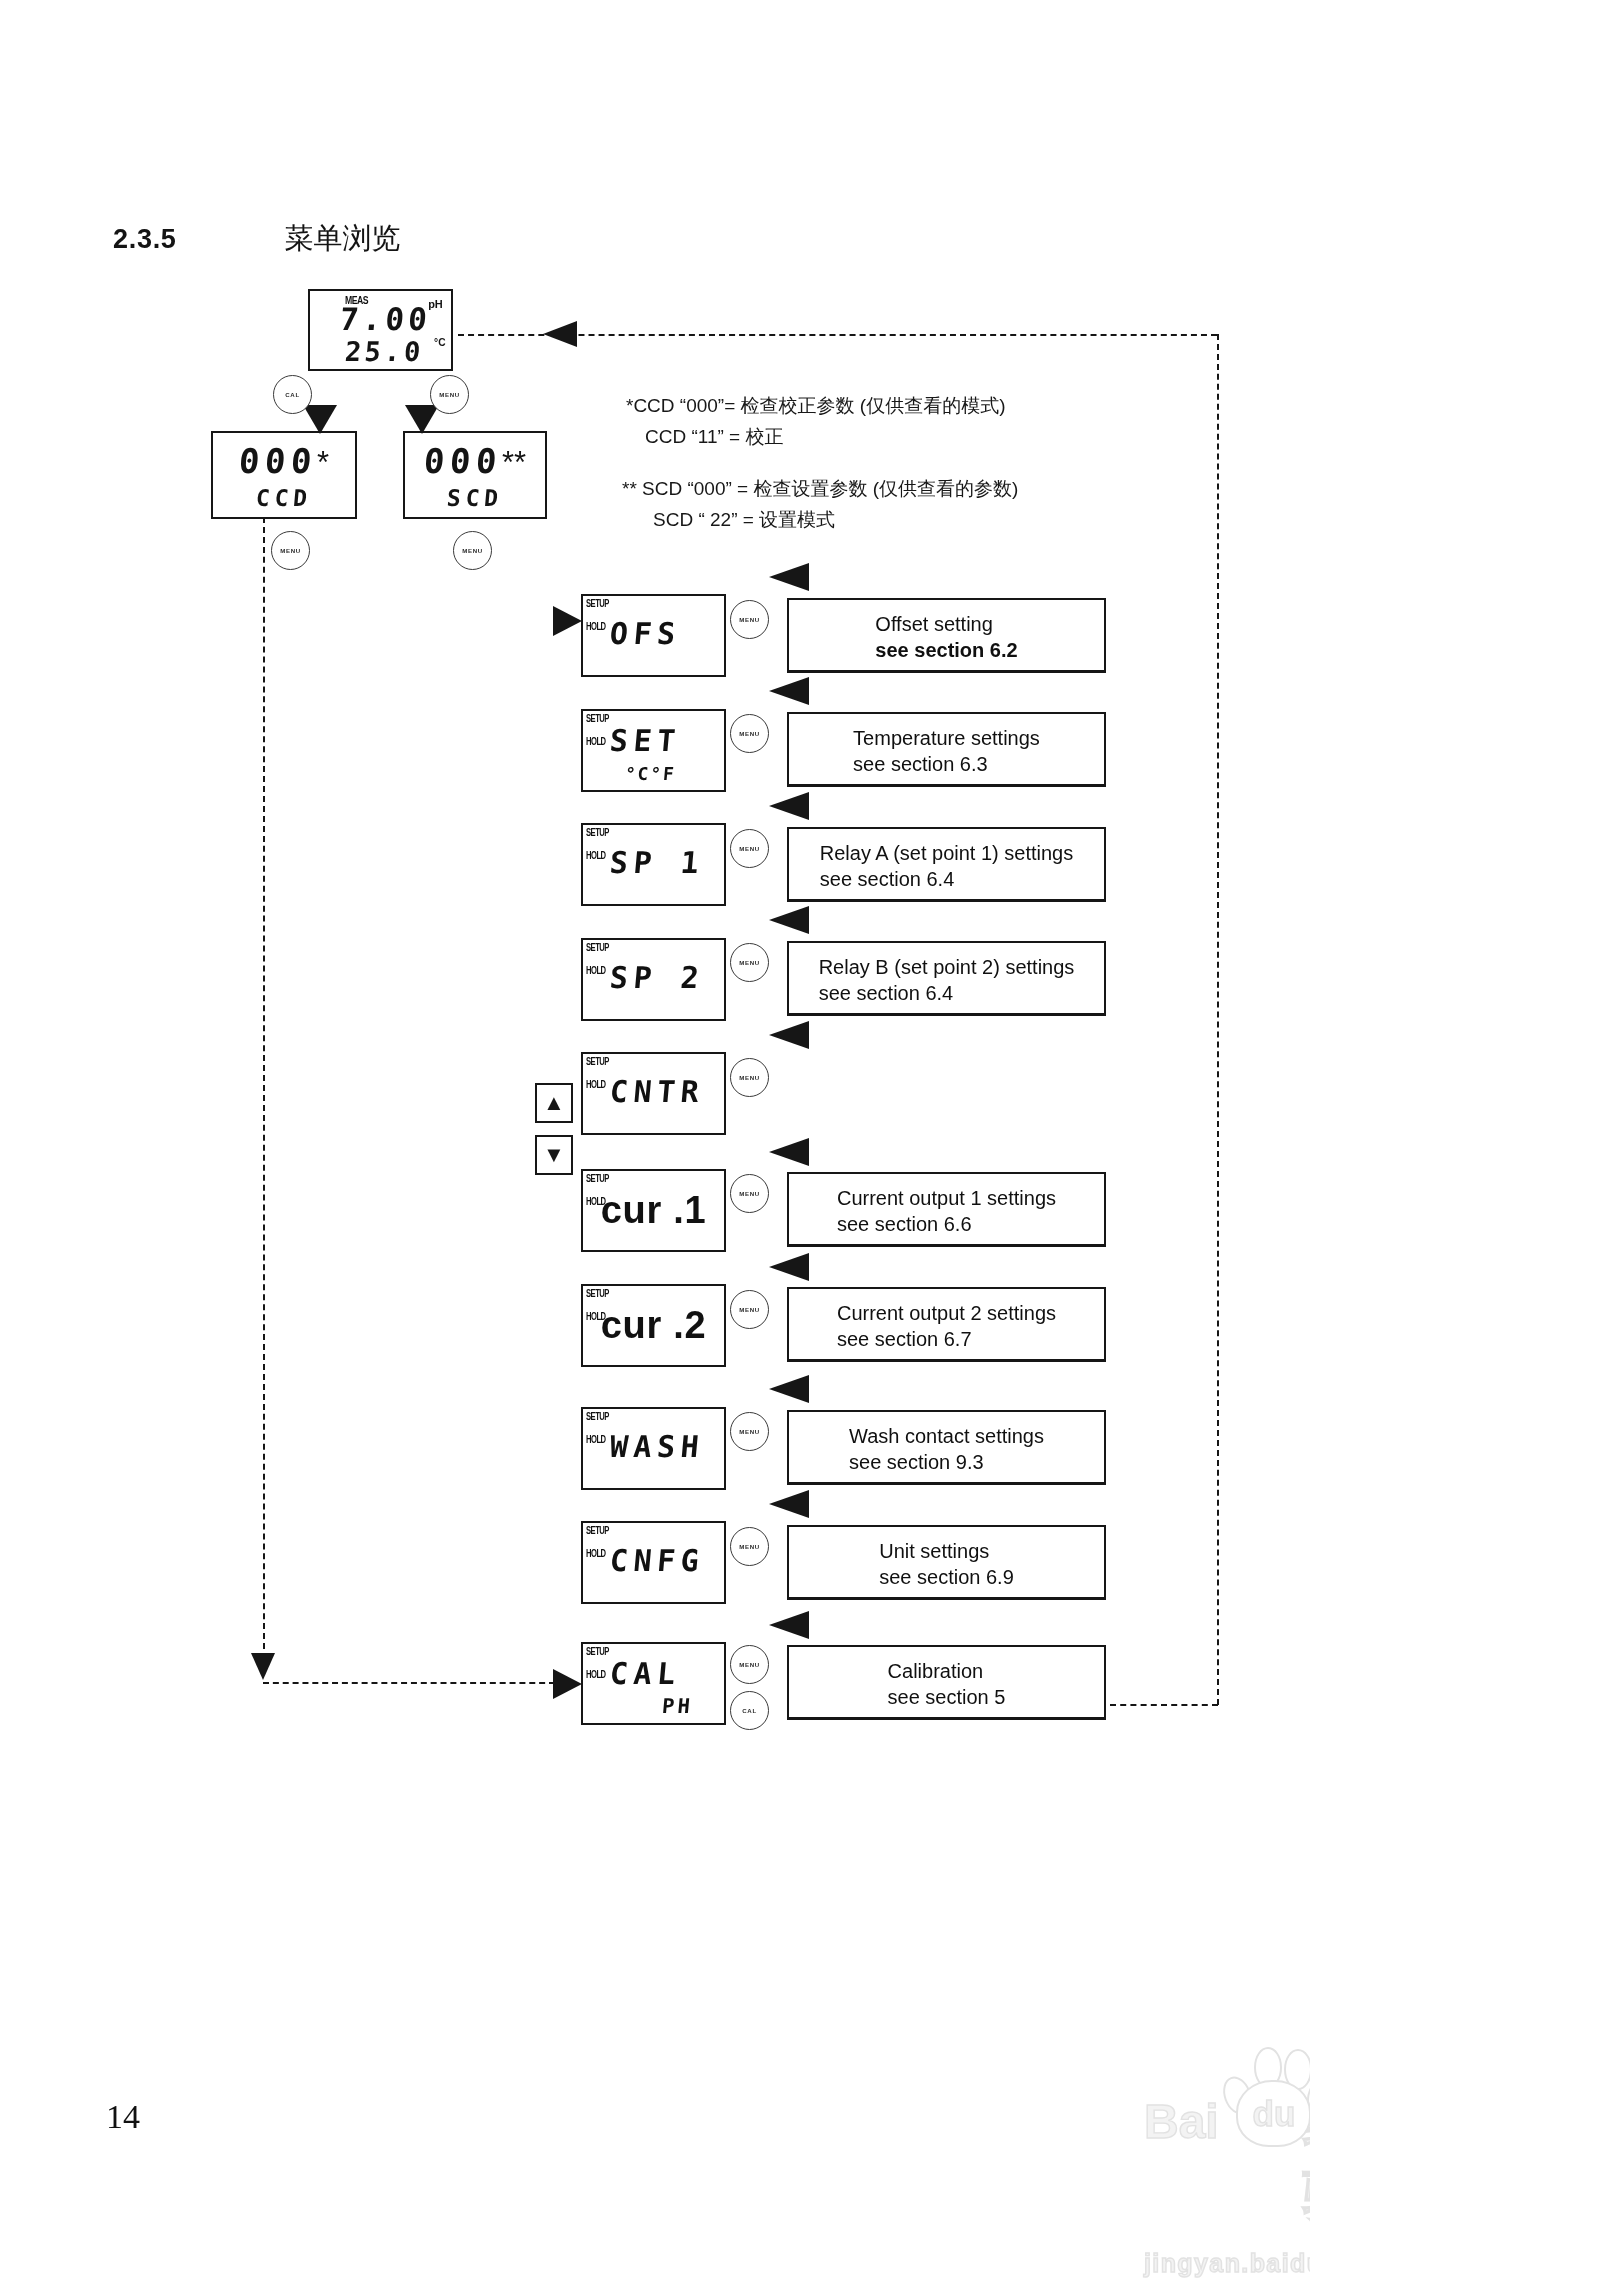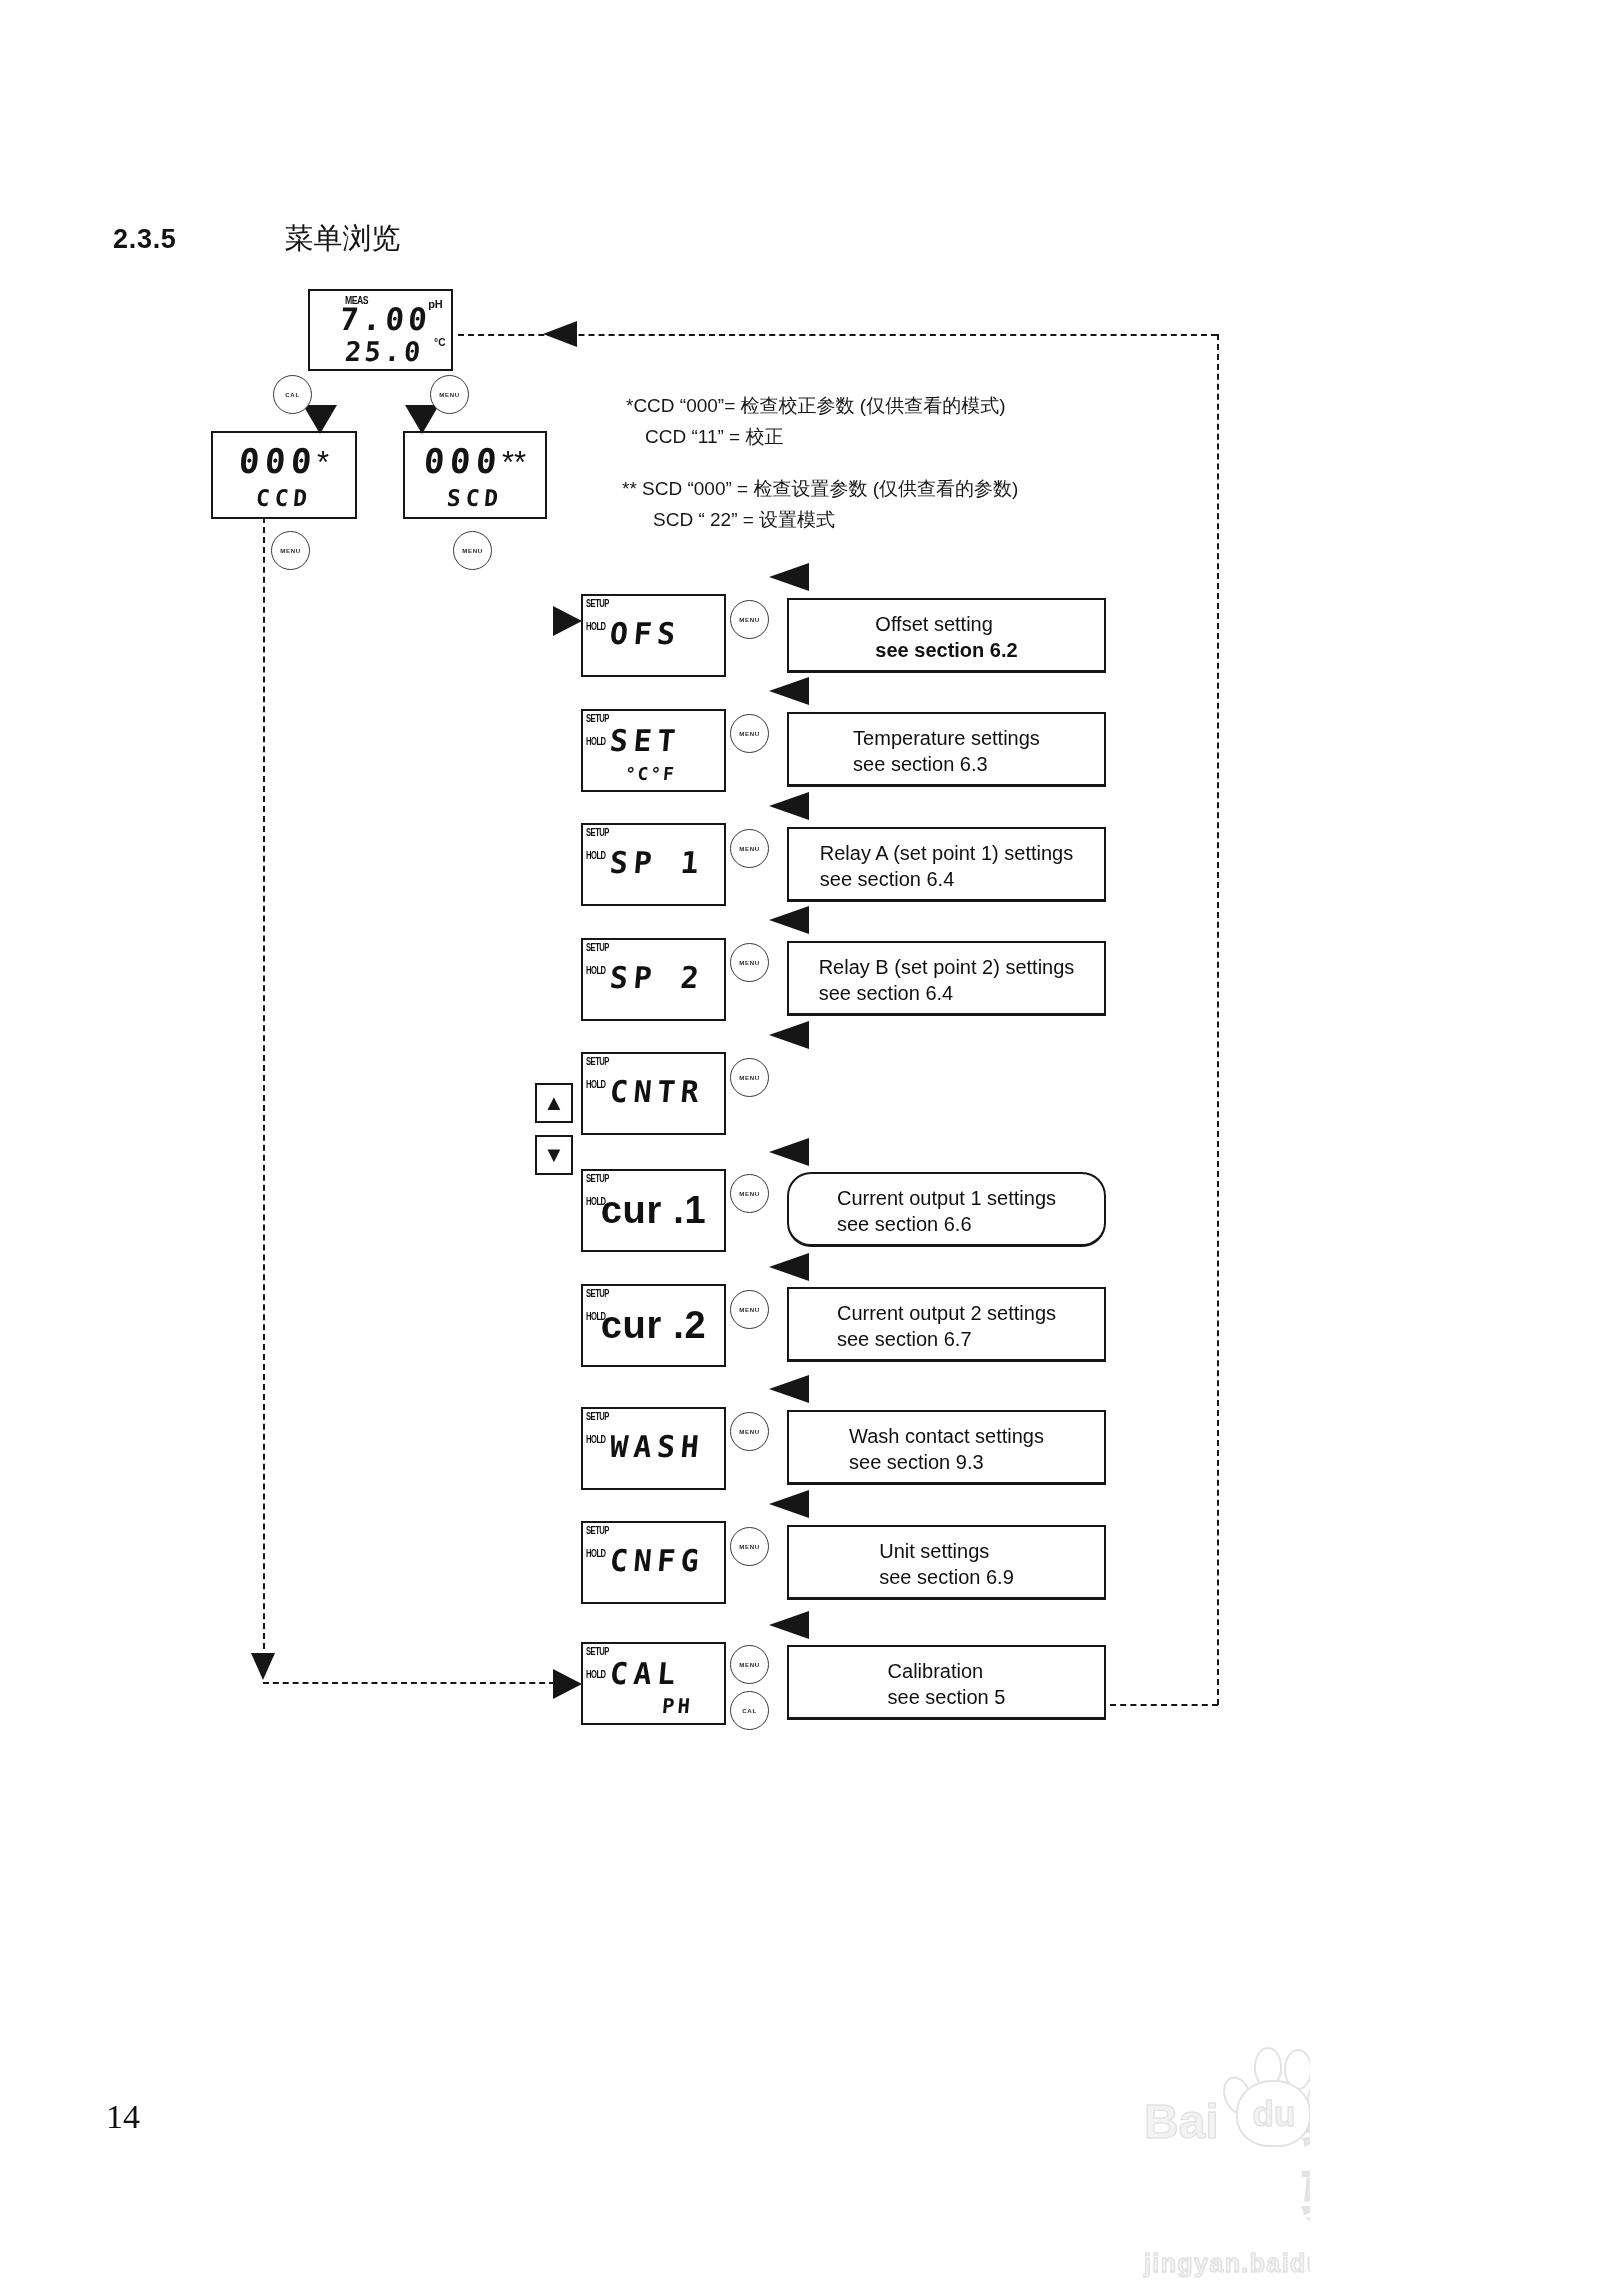--- a/index.html
+++ b/index.html
@@ -206,21 +206,21 @@
       <div class="hline" style="left: 1105px; top: 1208px; width: 35px; height: 0px;"></div>
       <div class="vline" style="left: 673px; top: 1151px; width: 0px; height: 19px;"></div>
       <div class="tri" style="left: 769px; top: 1138px; border-top: 14.3px solid transparent; border-bottom: 14.3px solid transparent; border-right: 40px solid rgb(22, 22, 22);"></div>
       <div class="hline" style="left: 725px; top: 1208px; width: 63px; height: 0px;"></div>
       <div class="box" style="left: 581px; top: 1169px; width: 145px; height: 83px;">
         <div class="lcd-flag" style="left: 2.7px; top: 2px;">SETUP</div>
         <div class="lcd-flag" style="left: 2.7px; top: 25px;">HOLD</div>
         <div class="disp" style="left: 17.7px; top: 17.7px; text-align: center;"><span style="font-weight: bold; font-size: 38px; letter-spacing: 0.7px;">cur .1</span></div>
       </div>
       <div class="circle-btn" style="left: 730px; top: 1174px;">MENU</div>
-      <div class="desc-box" style="left: 787px; top: 1172px; width: 319px; height: 75px; border-radius: 24px;">
+      <div class="desc-box" style="left: 787px; top: 1172px; width: 319px; height: 75px;">
         <div class="desc-text" style="top: 11px;"><div class="desc-inner"><div>Current output 1 settings</div><div>see section 6.6</div></div></div>
       </div>
       <div class="vline" style="left: 628px; top: 1366px; width: 0px; height: 42px;"></div>
       <div class="hline" style="left: 673px; top: 1266px; width: 466px; height: 0px;"></div>
       <div class="vline" style="left: 1138px; top: 1266px; width: 0px; height: 59px;"></div>
       <div class="hline" style="left: 1105px; top: 1323px; width: 35px; height: 0px;"></div>
       <div class="vline" style="left: 673px; top: 1266px; width: 0px; height: 19px;"></div>
       <div class="tri" style="left: 769px; top: 1253px; border-top: 14.3px solid transparent; border-bottom: 14.3px solid transparent; border-right: 40px solid rgb(22, 22, 22);"></div>
       <div class="hline" style="left: 725px; top: 1324px; width: 63px; height: 0px;"></div>
       <div class="box" style="left: 581px; top: 1284px; width: 145px; height: 83px;">

